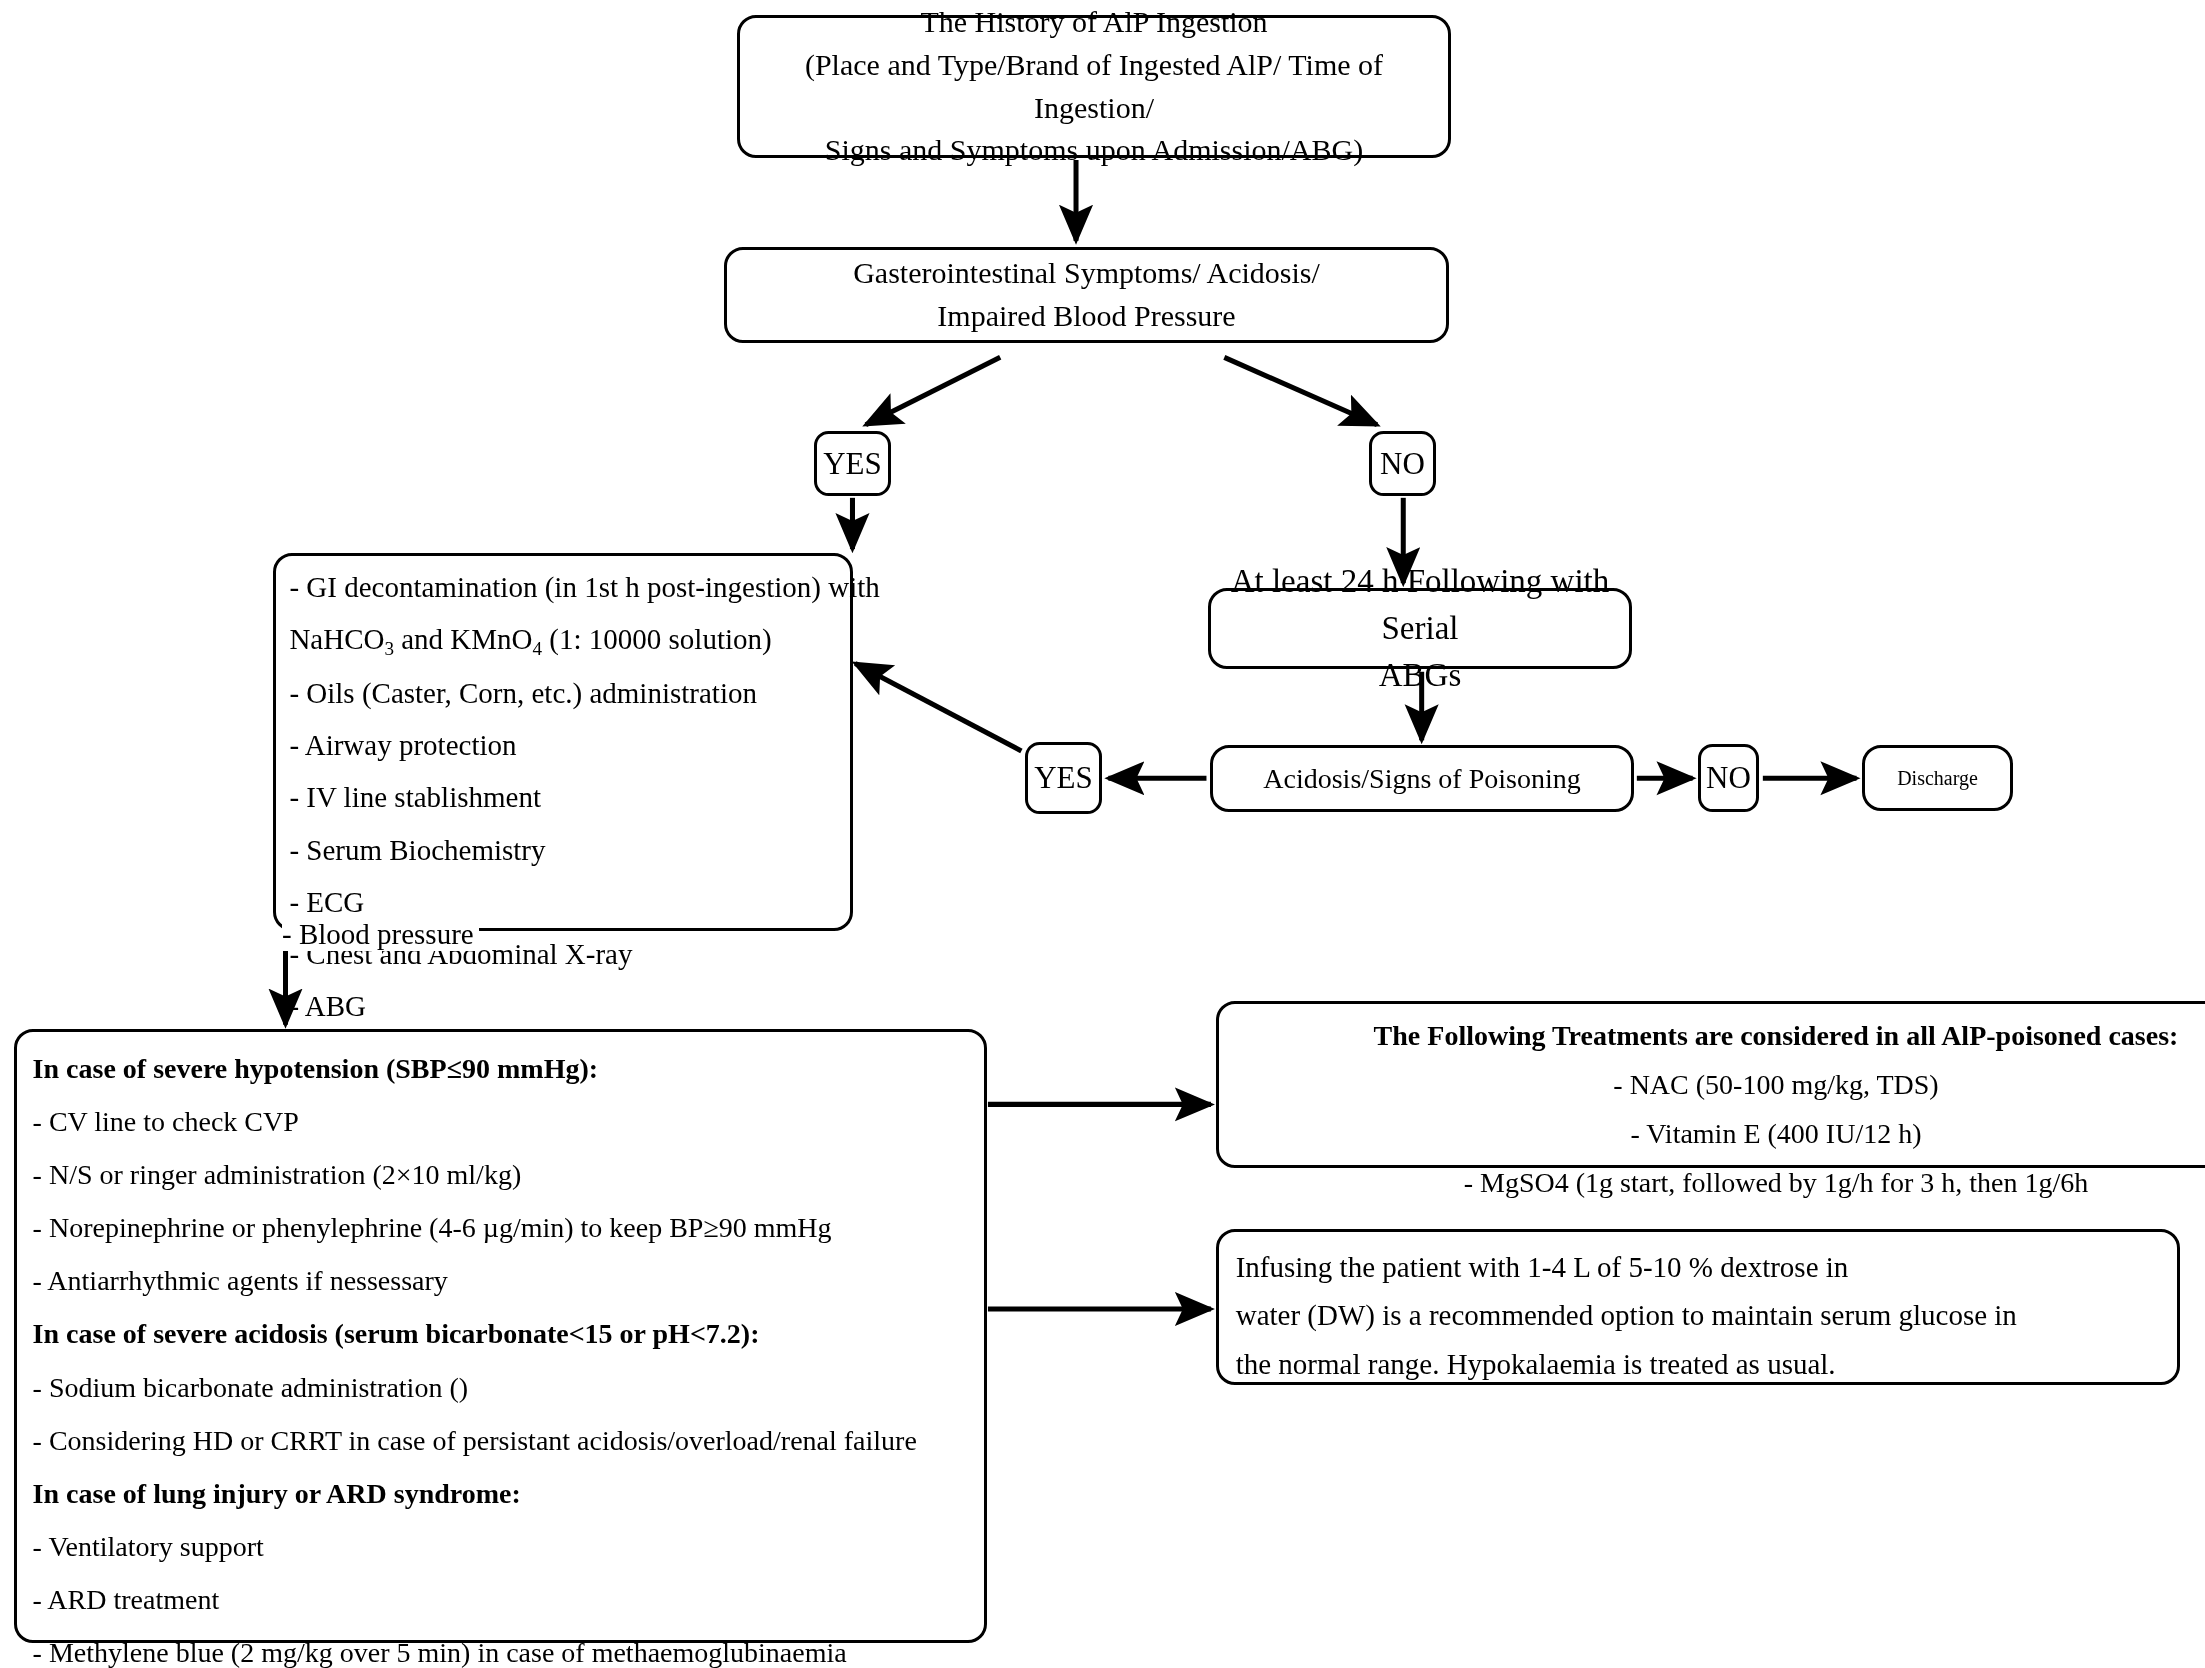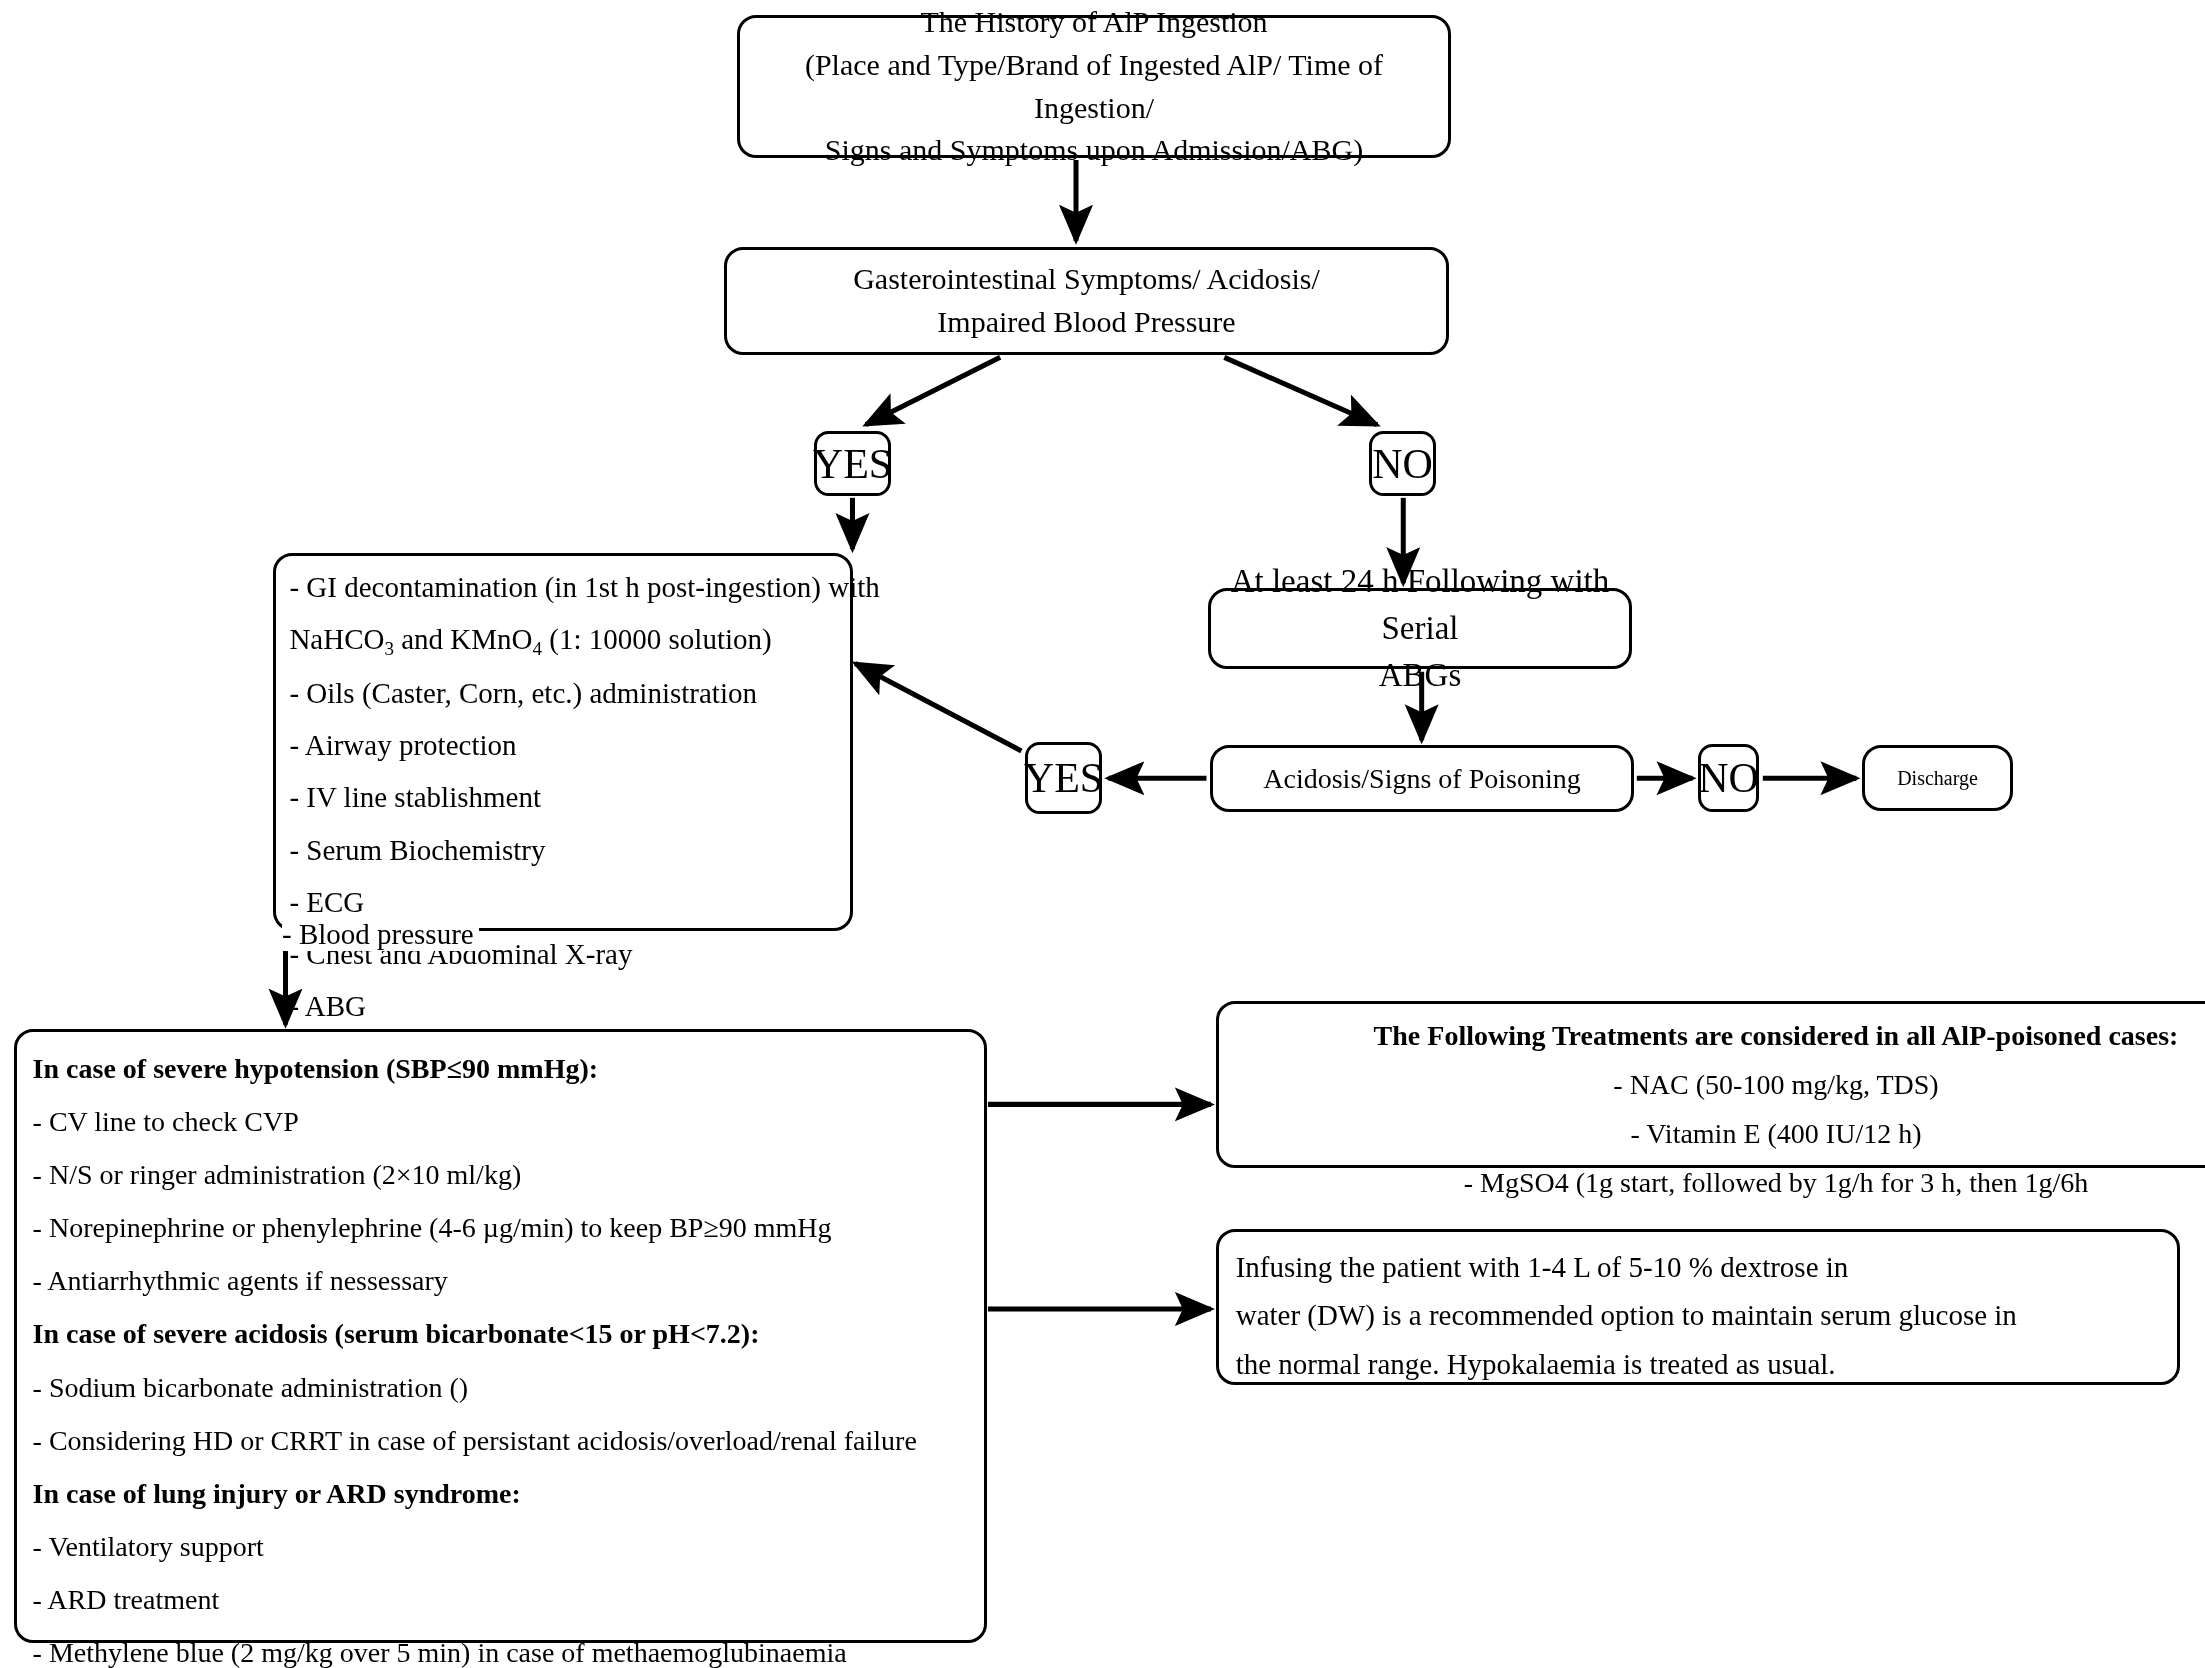--- a/index.html
+++ b/index.html
@@ -36,27 +36,27 @@
     text-align: left;
   }
   .pill {
     position: absolute;
     border: 3.3px solid #000000;
     border-radius: 14.5px;
     background: #ffffff;
     display: flex;
     align-items: center;
     justify-content: center;
-    font-size: 42px;
+    font-size: 31px;
     z-index: 3;
   }
 
   
   #node-history { left: 737px; top: 15px; width: 714px; height: 143px; font-size: 30px; padding: 0 10px; }
-  #node-symptoms { left: 724px; top: 247px; width: 725px; height: 108px; font-size: 30px; }
+  #node-symptoms { left: 724px; top: 247px; width: 725px; height: 96px; font-size: 30px; }
   #node-gi { left: 273px; top: 553px; width: 580px; height: 378px; font-size: 29px; padding: 11px 12.3px 0 13.4px; }
   #node-gi .li { margin: 0 0 11px 0; white-space: nowrap; }
   #node-24h { left: 1208px; top: 588px; width: 424px; height: 81px; font-size: 33px; padding: 0 14.5px; }
   #node-acidosis { left: 1210px; top: 745px; width: 424px; height: 67px; font-size: 28px; }
   #node-discharge { left: 1862px; top: 745px; width: 151px; height: 66px; font-size: 20px; }
   #node-treat-big { left: 14px; top: 1029px; width: 973px; height: 614px; font-size: 28px; padding: 16.7px 14.5px 0 15.6px; }
   #node-treat-big .hdr { font-weight: bold; margin: 0 0 13.4px 0; white-space: nowrap; font-family: Liberation Serif, serif; }
   #node-treat-big .li { margin: 0 0 13.4px 0; white-space: nowrap; }
   #node-followup { left: 1216px; top: 1001px; width: 1120px; height: 167px; font-size: 28px; padding: 12.3px 13.4px 0 13.4px; }
   #node-followup .hdr { font-weight: bold; text-align: center; margin: 0 0 9px 0; }

